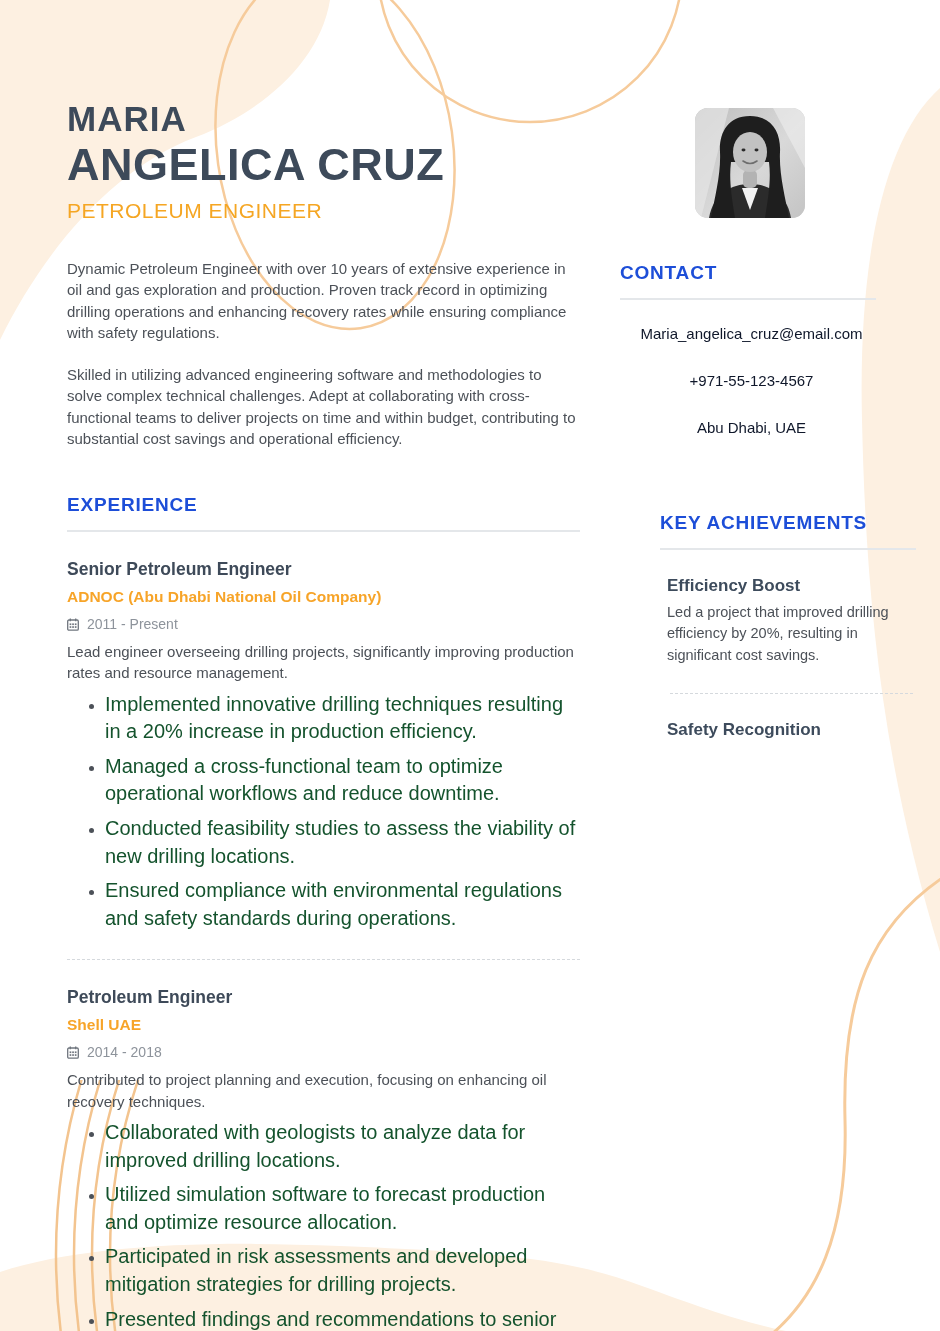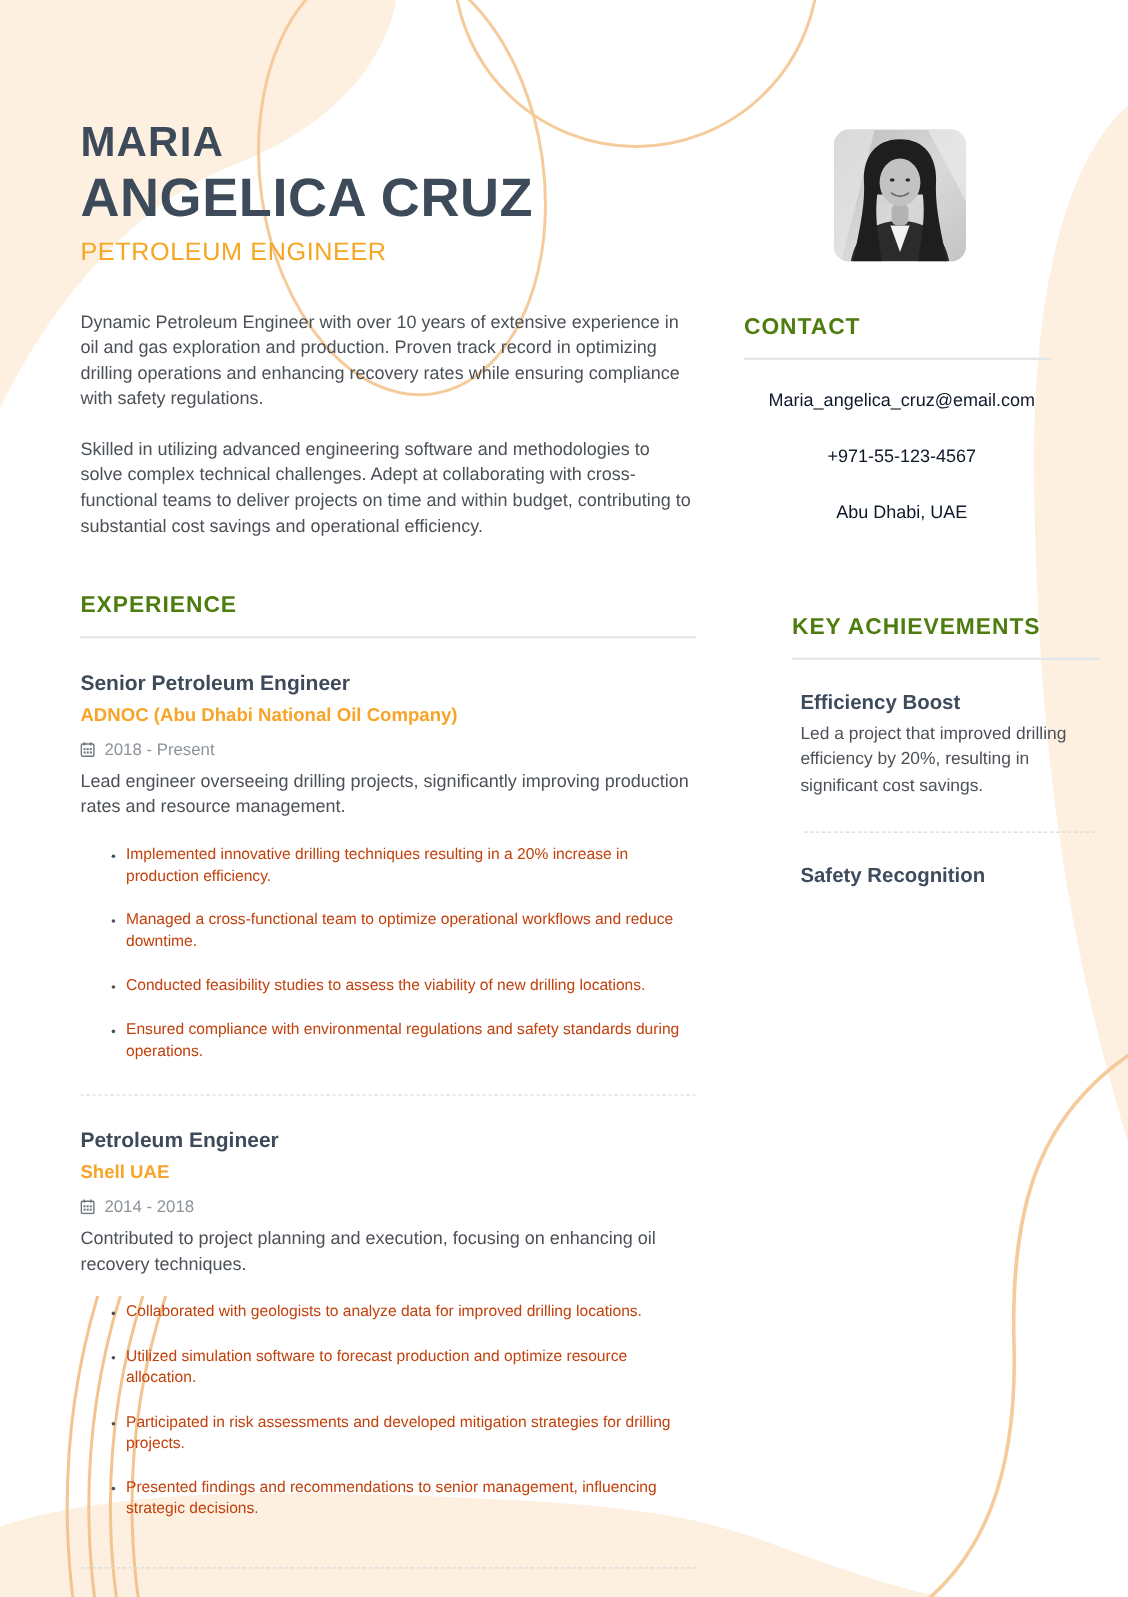--- a/index.html
+++ b/index.html
@@ -42,21 +42,21 @@
 
   .photo {
     position: absolute; left: 695px; top: 108px;
     width: 110px; height: 110px; border-radius: 13px;
     overflow: hidden; background: #d6d6d6;
   }
   .photo svg { display: block; }
 
   
   .section-title {
-    font-size: 19px; font-weight: 800; color: #4d7c0f;
+    font-size: 19px; font-weight: 800; color: #1d4ed8;
     letter-spacing: 0.8px;
   }
   .rule {
     border: none; border-top: 2px solid #e4e7ea;
     margin: 14px 0 0 0;
   }
   .dashed-rule {
     border: none; border-top: 1px dashed #d5d9dd;
   }
   .body-text { font-size: 15px; color: #4c5158; line-height: 1.42; }
@@ -68,21 +68,21 @@
   .experience { position: absolute; left: 67px; top: 494px; width: 513px; }
   .job { margin-top: 27px; }
   .job-role { font-size: 17.5px; font-weight: 700; color: #3e4a59; }
   .job-company { font-size: 15.5px; font-weight: 700; color: #f7a428; margin-top: 8px; }
   .job-dates {
     display: flex; align-items: center; gap: 8px;
     font-size: 14px; color: #8d939b; margin-top: 10px;
   }
   .job-desc { margin-top: 9px; }
   .job-bullets { margin: 7px 0 0 0; padding-left: 38px; list-style: disc; }
-  .job-bullets li { font-size: 13px; color: #c2410c; line-height: 1.38; margin-top: 19px; }
+  .job-bullets li { font-size: 20px; color: #14532d; line-height: 1.38; margin-top: 7px; }
   .job-bullets li::marker { color: #4c5158; font-size: 0.75em; }
   .job-sep { margin-top: 27px; }
 
   
   .sidebar-section { position: absolute; left: 620px; width: 256px; }
   .contact-section { top: 262px; }
   .contact-item { font-size: 15px; color: #0f172a; margin-top: 25px; padding-left: 7px; text-align: center; }
   .contact-item + .contact-item { margin-top: 30px; }
 
   .achievements-section { top: 512px; margin-left: 40px; }
@@ -179,21 +179,21 @@
             <rect x="0.7" y="2" width="10.6" height="10.2" rx="1.2" fill="none" stroke="#6f757e" stroke-width="1.3"></rect>
             <line x1="3.3" y1="0.6" x2="3.3" y2="3.2" stroke="#6f757e" stroke-width="1.3"></line>
             <line x1="8.7" y1="0.6" x2="8.7" y2="3.2" stroke="#6f757e" stroke-width="1.3"></line>
             <rect x="2.6" y="5.4" width="1.7" height="1.7" fill="#6f757e"></rect>
             <rect x="5.2" y="5.4" width="1.7" height="1.7" fill="#6f757e"></rect>
             <rect x="7.8" y="5.4" width="1.7" height="1.7" fill="#6f757e"></rect>
             <rect x="2.6" y="8.2" width="1.7" height="1.7" fill="#6f757e"></rect>
             <rect x="5.2" y="8.2" width="1.7" height="1.7" fill="#6f757e"></rect>
             <rect x="7.8" y="8.2" width="1.7" height="1.7" fill="#6f757e"></rect>
           </svg>
-          <span>2018 - Present</span>
+          <span>2011 - Present</span>
         </div>
         <p class="job-desc body-text">Lead engineer overseeing drilling projects, significantly improving production rates and resource management.</p>
         <ul class="job-bullets">
           <li>Implemented innovative drilling techniques resulting in a 20% increase in production efficiency.</li>
           <li>Managed a cross-functional team to optimize operational workflows and reduce downtime.</li>
           <li>Conducted feasibility studies to assess the viability of new drilling locations.</li>
           <li>Ensured compliance with environmental regulations and safety standards during operations.</li>
         </ul>
       </div>
 

